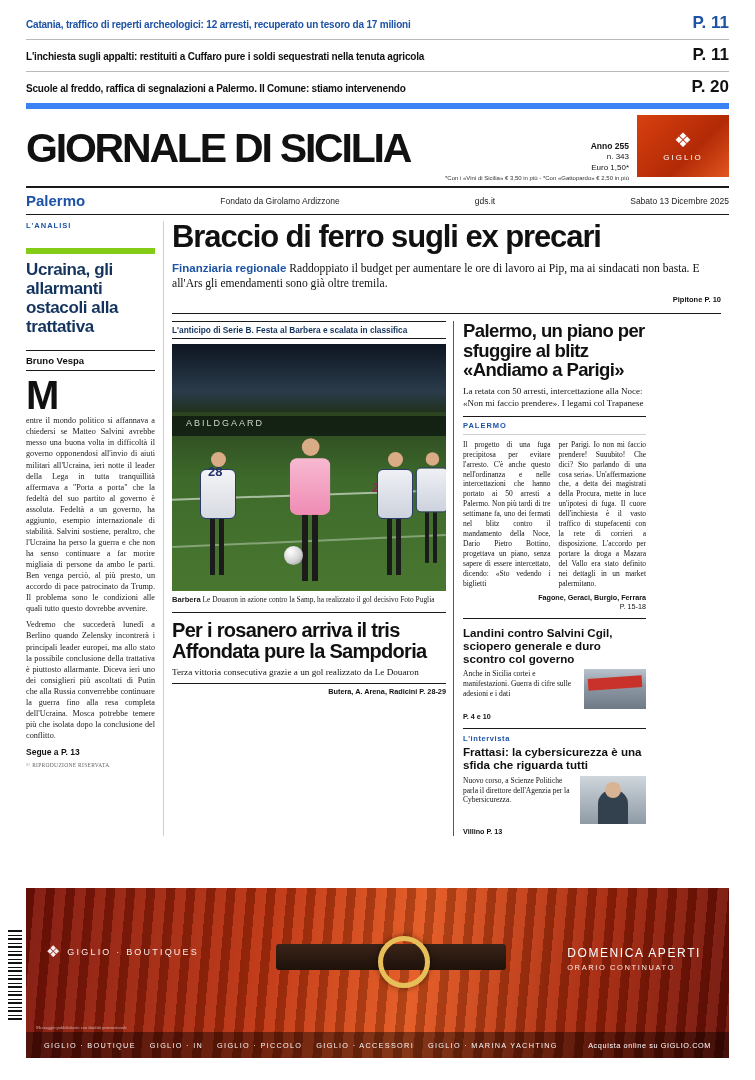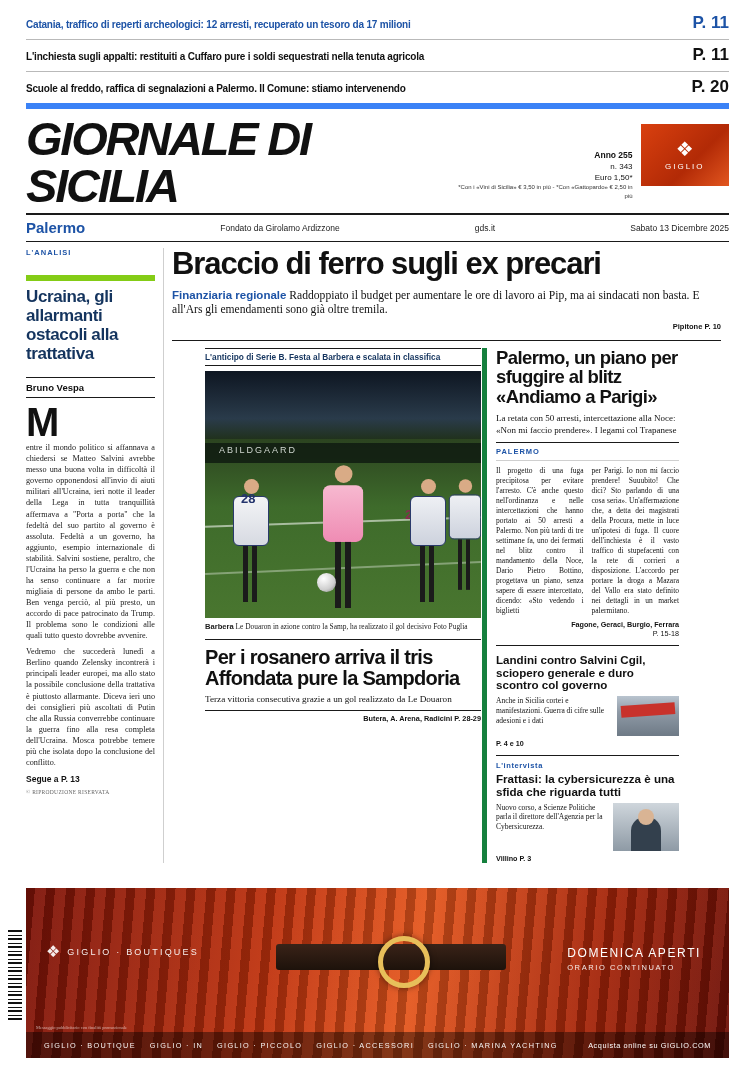--- a/index.html
+++ b/index.html
@@ -15,21 +15,21 @@
   .topline{display:flex;align-items:baseline;justify-content:space-between;
            border-bottom:1px solid #b9b9b9;padding:5px 0 6px 0;}
   .topline:last-child{border-bottom:6px solid #3b82f6;}
   .topline .txt{font-family:"Liberation Sans",sans-serif;font-weight:bold;font-size:10px;letter-spacing:-0.2px;}
   .topline.blue .txt{color:#1d53a6;}
   .topline .pg{font-family:"Liberation Sans",sans-serif;font-weight:bold;font-size:17px;white-space:nowrap;padding-left:10px;}
   .topline.blue .pg{color:#1d53a6;}
 
   
   .masthead{display:flex;align-items:center;justify-content:space-between;padding:4px 26px 0 26px;}
-  .mast-title{font-family:"Liberation Sans",sans-serif;font-weight:bold;font-size:47px;letter-spacing:-2.2px;line-height:1;font-style:italic;}
+  .mast-title{font-family:"Liberation Sans",sans-serif;font-weight:bold;font-size:41px;letter-spacing:-2.2px;line-height:1;}
   .mast-right{display:flex;align-items:flex-start;gap:8px;}
   .mast-meta{font-family:"Liberation Sans",sans-serif;font-size:8px;line-height:1.35;text-align:right;padding-top:26px;}
   .mast-meta .b{font-weight:bold;font-size:8.5px;}
   .mast-meta .tiny{font-size:6px;color:#333;}
   .giglio-box{width:92px;height:62px;background:linear-gradient(135deg,#d9400f,#b22a06 60%,#e2561f);
      display:flex;flex-direction:column;align-items:center;justify-content:center;color:#fff;}
   .giglio-box .mark{font-size:20px;line-height:1;}
   .giglio-box .nm{font-family:"Liberation Sans",sans-serif;font-size:8px;letter-spacing:2px;margin-top:3px;}
 
   
@@ -58,21 +58,21 @@
   .riproduzione{font-size:5.5px;color:#666;margin-top:5px;letter-spacing:0.3px;}
 
   
   .main-head{font-family:"Liberation Sans",sans-serif;font-weight:bold;font-size:31px;
     line-height:1.02;letter-spacing:-1.1px;margin:0 0 8px 0;}
   .main-sub{font-size:11.6px;line-height:1.28;border-bottom:1px solid #1a1a1a;padding-bottom:8px;}
   .main-sub .kicker{font-family:"Liberation Sans",sans-serif;font-weight:bold;color:#1d53a6;font-size:11.5px;}
   .byline-r{text-align:right;font-family:"Liberation Sans",sans-serif;font-size:7.5px;font-weight:bold;margin-top:4px;}
 
   .two{display:flex;margin-top:7px;}
-  .photo-col{width:282px;padding-right:1px;box-sizing:border-box;border-right:5px solid #15803d;margin-left:33px;}
+  .photo-col{width:282px;padding-right:7px;box-sizing:border-box;border-right:1px solid #15803d;}
   .right-col{width:192px;padding-left:9px;box-sizing:border-box;}
 
   .sport-kicker{font-family:"Liberation Sans",sans-serif;font-weight:bold;font-size:8.3px;color:#14345e;
     border-top:1px solid #1a1a1a;border-bottom:1px solid #1a1a1a;padding:3px 0;margin-bottom:5px;}
 
   .photo{position:relative;width:100%;height:247px;overflow:hidden;background:#25341f;}
   .pitch{position:absolute;inset:0;background:
       linear-gradient(180deg,#1f2a19 0%,#2c4420 28%,#3e6b2b 55%,#49762f 100%);}
   .crowd{position:absolute;top:0;left:0;right:0;height:68px;
       background:linear-gradient(180deg,#0d1522,#2a3b4d 70%,#20301d);opacity:.95;}
@@ -286,21 +286,21 @@
             <div class="pg">P. 4 e 10</div>
           </div>
 
           <div class="rbox">
             <div class="label">L'intervista</div>
             <div class="hd">Frattasi: la cybersicurezza è una sfida che riguarda tutti</div>
             <div class="row">
               <div class="txt">Nuovo corso, a Scienze Politiche parla il direttore dell'Agenzia per la Cybersicurezza.</div>
               <div class="thumb portrait"></div>
             </div>
-            <div class="pg">Villino  P. 3</div>
+            <div class="pg">Villino  P. 13</div>
           </div>
         </div>
 
       </div>
     </div>
   </div>
 
   <div class="barcode"></div>
 
   <div class="ad">

